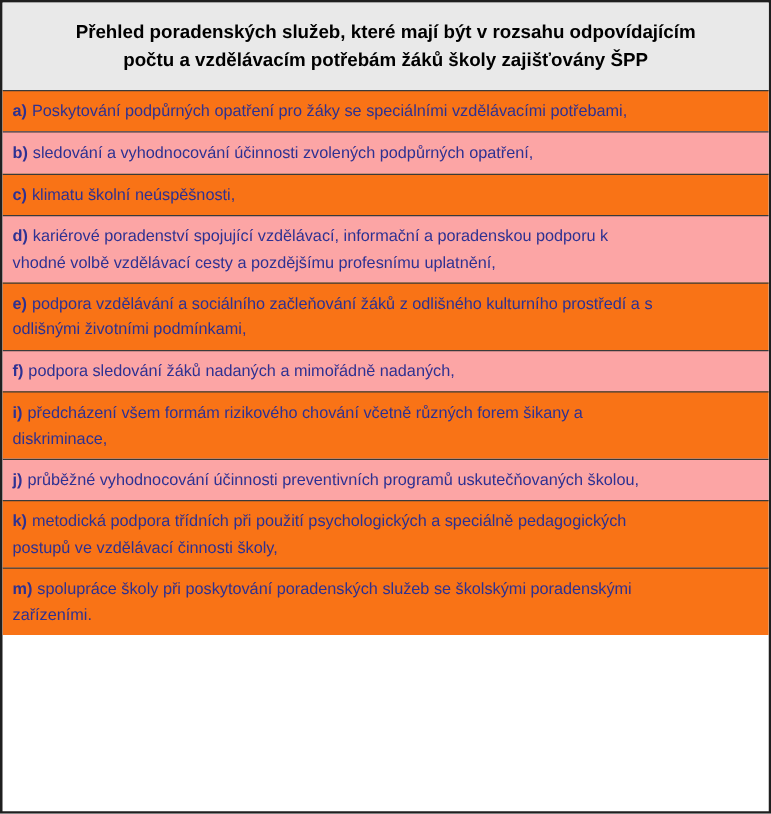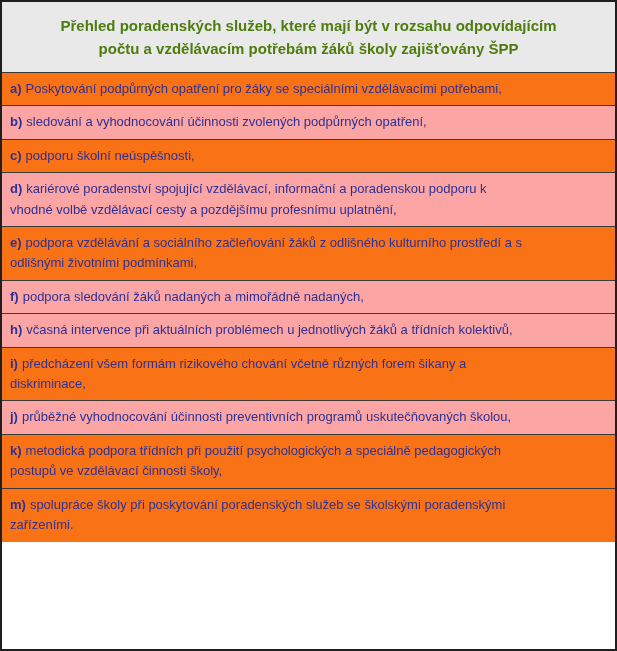--- a/index.html
+++ b/index.html
@@ -16,21 +16,21 @@
     overflow: hidden;
   }
   .table-header {
     background: #e9e9e9;
     text-align: center;
     font-weight: 700;
     font-size: 15px;
     line-height: 23px;
     padding: 12px 10px;
     white-space: pre-line;
-    color: #4d7c0f;
+    color: #000000;
   }
   .row {
     border-top: 1px solid #3a3a3a;
     padding: 6px 8px;
     font-size: 13px;
     line-height: 20.4px;
     white-space: pre-line;
     background: #f97316;
   }
   .row.alt {
@@ -43,27 +43,26 @@
 </style>
 </head>
 <body>
 
 <div class="table-wrap">
   <div class="table-header"><span>Přehled poradenských služeb, které mají být v rozsahu odpovídajícím
 počtu a vzdělávacím potřebám žáků školy zajišťovány ŠPP</span></div>
 
   <div class="row"><span class="prefix">a)</span><span>Poskytování podpůrných opatření pro žáky se speciálními vzdělávacími potřebami,</span></div>
   <div class="row alt"><span class="prefix">b)</span><span>sledování a vyhodnocování účinnosti zvolených podpůrných opatření,</span></div>
-  <div class="row"><span class="prefix">c)</span><span>podporu školní neúspěšnosti,</span></div>
+  <div class="row"><span class="prefix">c)</span><span>klimatu školní neúspěšnosti,</span></div>
   <div class="row alt"><span class="prefix">d)</span><span>kariérové poradenství spojující vzdělávací, informační a poradenskou podporu k
 vhodné volbě vzdělávací cesty a pozdějšímu profesnímu uplatnění,</span></div>
   <div class="row"><span class="prefix">e)</span><span>podpora vzdělávání a sociálního začleňování žáků z odlišného kulturního prostředí a s
 odlišnými životními podmínkami,</span></div>
   <div class="row alt"><span class="prefix">f)</span><span>podpora sledování žáků nadaných a mimořádně nadaných,</span></div>
-  <div class="row alt"><span class="prefix">h)</span><span>včasná intervence při aktuálních problémech u jednotlivých žáků a třídních kolektivů,</span></div>
   <div class="row"><span class="prefix">i)</span><span>předcházení všem formám rizikového chování včetně různých forem šikany a
 diskriminace,</span></div>
   <div class="row alt"><span class="prefix">j)</span><span>průběžné vyhodnocování účinnosti preventivních programů uskutečňovaných školou,</span></div>
   <div class="row"><span class="prefix">k)</span><span>metodická podpora třídních při použití psychologických a speciálně pedagogických
 postupů ve vzdělávací činnosti školy,</span></div>
   <div class="row"><span class="prefix">m)</span><span>spolupráce školy při poskytování poradenských služeb se školskými poradenskými
 zařízeními.</span></div>
 </div>
 
 </body></html>

